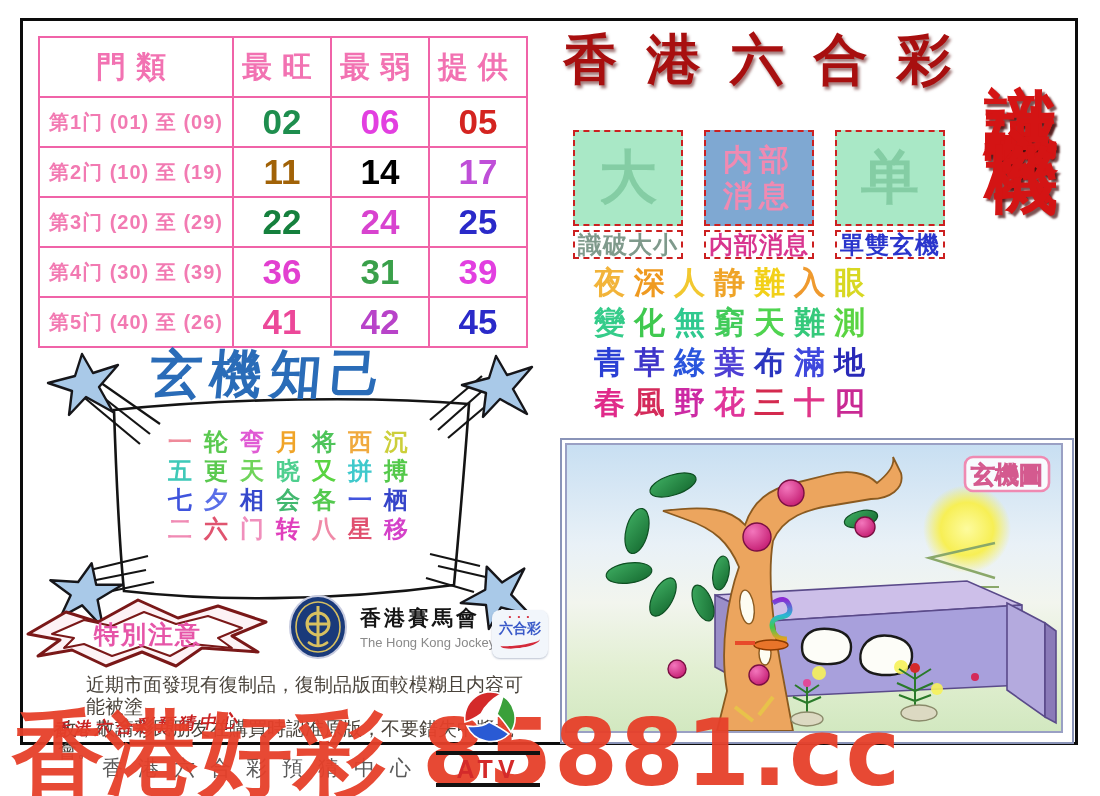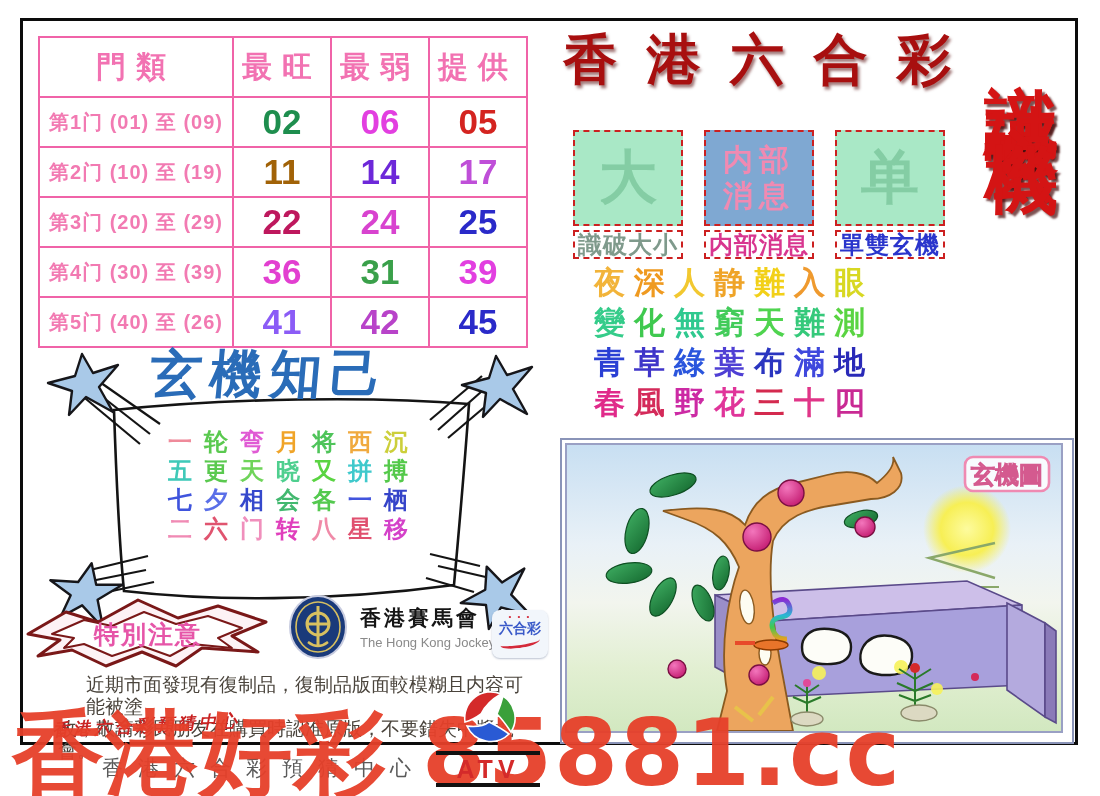--- a/index.html
+++ b/index.html
@@ -96,38 +96,38 @@
     </tr>
     <tr>
       <td class="lcell">第1门 (01) 至 (09)</td>
       <td class="ncell" style="color: rgb(30, 142, 78);">02</td>
       <td class="ncell" style="color: rgb(226, 63, 224);">06</td>
       <td class="ncell" style="color: rgb(212, 36, 32);">05</td>
     </tr>
     <tr>
       <td class="lcell">第2门 (10) 至 (19)</td>
       <td class="ncell" style="color: #a16207;">11</td>
-      <td class="ncell" style="color: #6d28d9;">14</td>
+      <td class="ncell" style="color: #000000;">14</td>
       <td class="ncell" style="color: rgb(191, 79, 216);">17</td>
     </tr>
     <tr>
       <td class="lcell">第3门 (20) 至 (29)</td>
-      <td class="ncell" style="color: #be185d;">22</td>
+      <td class="ncell" style="color: #15803d;">22</td>
       <td class="ncell" style="color: rgb(216, 67, 207);">24</td>
       <td class="ncell" style="color: rgb(42, 42, 201);">25</td>
     </tr>
     <tr>
       <td class="lcell">第4门 (30) 至 (39)</td>
       <td class="ncell" style="color: rgb(226, 63, 208);">36</td>
       <td class="ncell" style="color: rgb(58, 160, 74);">31</td>
       <td class="ncell" style="color: rgb(226, 63, 224);">39</td>
     </tr>
     <tr>
       <td class="lcell">第5门 (40) 至 (26)</td>
-      <td class="ncell" style="color: #8b5cf6; margin-top: 17px;">41</td>
+      <td class="ncell" style="color: #ec4899; margin-top: 17px;">41</td>
       <td class="ncell" style="color: rgb(184, 67, 201);">42</td>
       <td class="ncell" style="color: rgb(42, 42, 201);">45</td>
     </tr>
   </tbody>
     </table>
 
   <div class="brand">
       <span style="color: rgb(168, 15, 15);">香</span>
       <span style="color: rgb(168, 15, 15);">港</span>
       <span style="color: rgb(168, 15, 15);">六</span>

